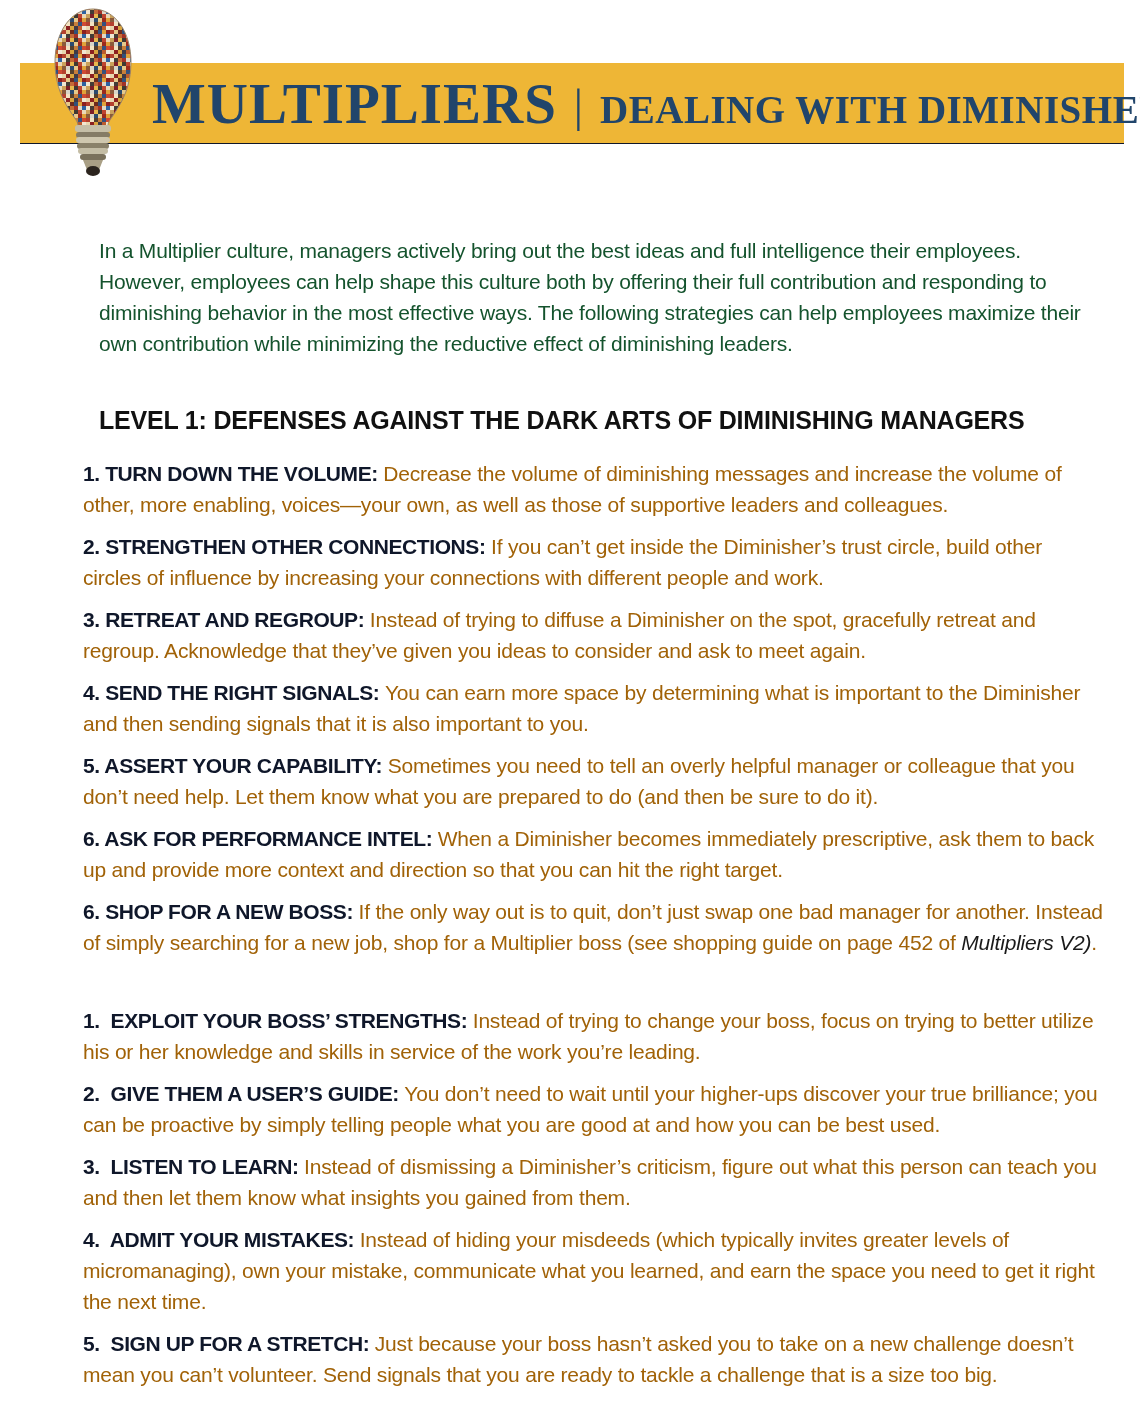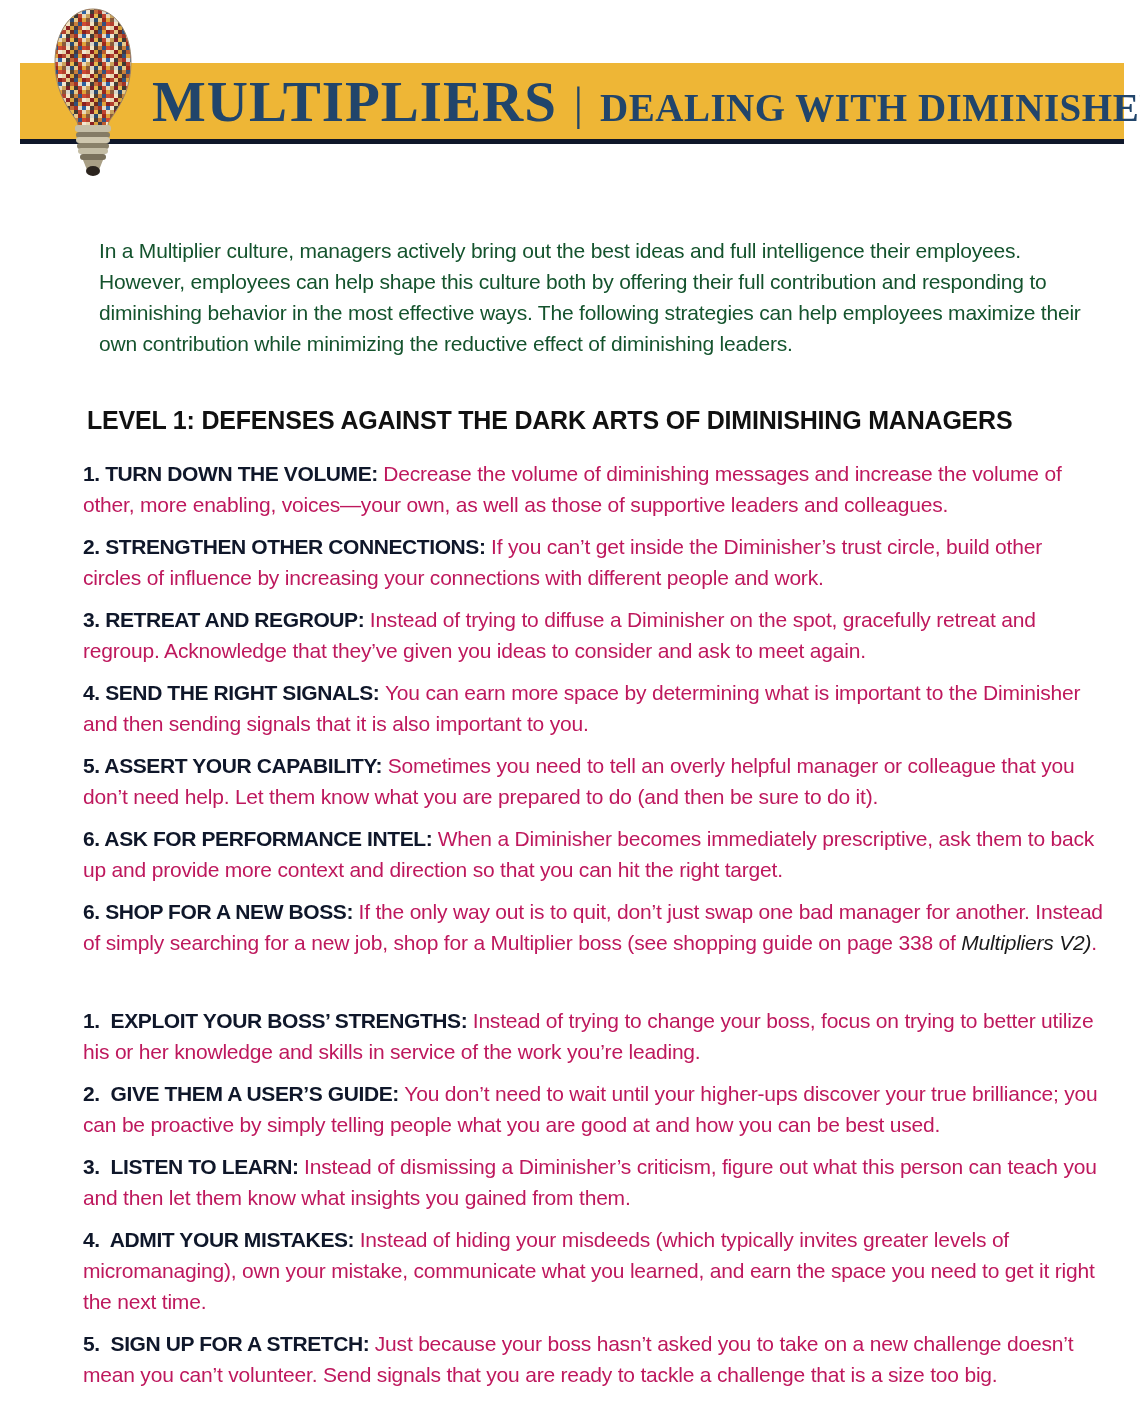--- a/index.html
+++ b/index.html
@@ -11,21 +11,21 @@
     overflow:hidden;
     font-family:"Liberation Sans",sans-serif;
     color:#1a1a1a;
   }
   
   .band{
     position:absolute;
     left:20px; top:63px;
     width:1104px; height:81px;
     background:#EEB636;
-    border-bottom:5px solid #0f172a;
+    border-bottom:1px solid #0f172a;
     box-sizing:border-box;
     display:flex;
     align-items:center;
   }
   .title-row{
     display:flex;
     align-items:baseline;
     gap:17px;
     padding-left:132px;
     white-space:nowrap;
@@ -66,39 +66,39 @@
   }
   .intro{
     margin:16px;
     font-size:21px;
     line-height:31px;
     letter-spacing:-0.2px;
     color:#14532d;
   }
   .level-section{margin-top:47px;}
   .level-heading{
-    margin:0 0 23px 4px;
+    margin:0 0 23px 16px;
     font-size:25px;
     line-height:29px;
     font-weight:700;
     letter-spacing:-0.2px;
     color:#111111;
   }
   .item{
     margin:0 0 11px 0;
     font-size:21px;
     line-height:31px;
     letter-spacing:-0.2px;
   }
   .item-label{
     color:#0f172a;
     font-weight:700;
     letter-spacing:-0.4px;
   }
-  .item-text{color:#be185d;text-align:center;}
+  .item-text{color:#a16207;text-align:center;}
   .item em{font-style:italic;}
 </style>
 </head>
 <body>
 
 <div class="page">
 
   <div class="band">
     <div class="title-row">
       <span class="title-main">MULTIPLIERS</span>
@@ -166,21 +166,21 @@
     <p class="intro">In a Multiplier culture, managers actively bring out the best ideas and full intelligence their employees. However, employees can help shape this culture both by offering their full contribution and responding to diminishing behavior in the most effective ways. The following strategies can help employees maximize their own contribution while minimizing the reductive effect of diminishing leaders.</p>
     <div id="sections">
         <section class="level-section">
           <h2 class="level-heading">LEVEL 1: DEFENSES AGAINST THE DARK ARTS OF DIMINISHING MANAGERS</h2>
           <p class="item"><span class="item-label">1. TURN DOWN THE VOLUME: </span><span class="item-text">Decrease the volume of diminishing messages and increase the volume of other, more enabling, voices—your own, as well as those of supportive leaders and colleagues.</span></p>
           <p class="item"><span class="item-label">2. STRENGTHEN OTHER CONNECTIONS: </span><span class="item-text">If you can’t get inside the Diminisher’s trust circle, build other circles of influence by increasing your connections with different people and work.</span></p>
           <p class="item"><span class="item-label">3. RETREAT AND REGROUP: </span><span class="item-text">Instead of trying to diffuse a Diminisher on the spot, gracefully retreat and regroup. Acknowledge that they’ve given you ideas to consider and ask to meet again.</span></p>
           <p class="item"><span class="item-label">4. SEND THE RIGHT SIGNALS: </span><span class="item-text">You can earn more space by determining what is important to the Diminisher and then sending signals that it is also important to you.</span></p>
           <p class="item"><span class="item-label">5. ASSERT YOUR CAPABILITY: </span><span class="item-text">Sometimes you need to tell an overly helpful manager or colleague that you don’t need help. Let them know what you are prepared to do (and then be sure to do it).</span></p>
           <p class="item"><span class="item-label">6. ASK FOR PERFORMANCE INTEL: </span><span class="item-text">When a Diminisher becomes immediately prescriptive, ask them to back up and provide more context and direction so that you can hit the right target.</span></p>
-          <p class="item"><span class="item-label">6. SHOP FOR A NEW BOSS: </span><span class="item-text">If the only way out is to quit, don’t just swap one bad manager for another. Instead of simply searching for a new job, shop for a Multiplier boss (see shopping guide on page 338 of </span><em>Multipliers V2)</em><span class="item-text">.</span></p>
+          <p class="item"><span class="item-label">6. SHOP FOR A NEW BOSS: </span><span class="item-text">If the only way out is to quit, don’t just swap one bad manager for another. Instead of simply searching for a new job, shop for a Multiplier boss (see shopping guide on page 452 of </span><em>Multipliers V2)</em><span class="item-text">.</span></p>
         </section>
         <section class="level-section">
           <p class="item"><span class="item-label">1.&nbsp; EXPLOIT YOUR BOSS’ STRENGTHS: </span><span class="item-text">Instead of trying to change your boss, focus on trying to better utilize his or her knowledge and skills in service of the work you’re leading.</span></p>
           <p class="item"><span class="item-label">2.&nbsp; GIVE THEM A USER’S GUIDE: </span><span class="item-text">You don’t need to wait until your higher-ups discover your true brilliance; you can be proactive by simply telling people what you are good at and how you can be best used.</span></p>
           <p class="item"><span class="item-label">3.&nbsp; LISTEN TO LEARN: </span><span class="item-text">Instead of dismissing a Diminisher’s criticism, figure out what this person can teach you and then let them know what insights you gained from them.</span></p>
           <p class="item"><span class="item-label">4.&nbsp; ADMIT YOUR MISTAKES: </span><span class="item-text">Instead of hiding your misdeeds (which typically invites greater levels of micromanaging), own your mistake, communicate what you learned, and earn the space you need to get it right the next time.</span></p>
           <p class="item"><span class="item-label">5.&nbsp; SIGN UP FOR A STRETCH: </span><span class="item-text">Just because your boss hasn’t asked you to take on a new challenge doesn’t mean you can’t volunteer. Send signals that you are ready to tackle a challenge that is a size too big.</span></p>
         </section>
       </div>
   </div>

